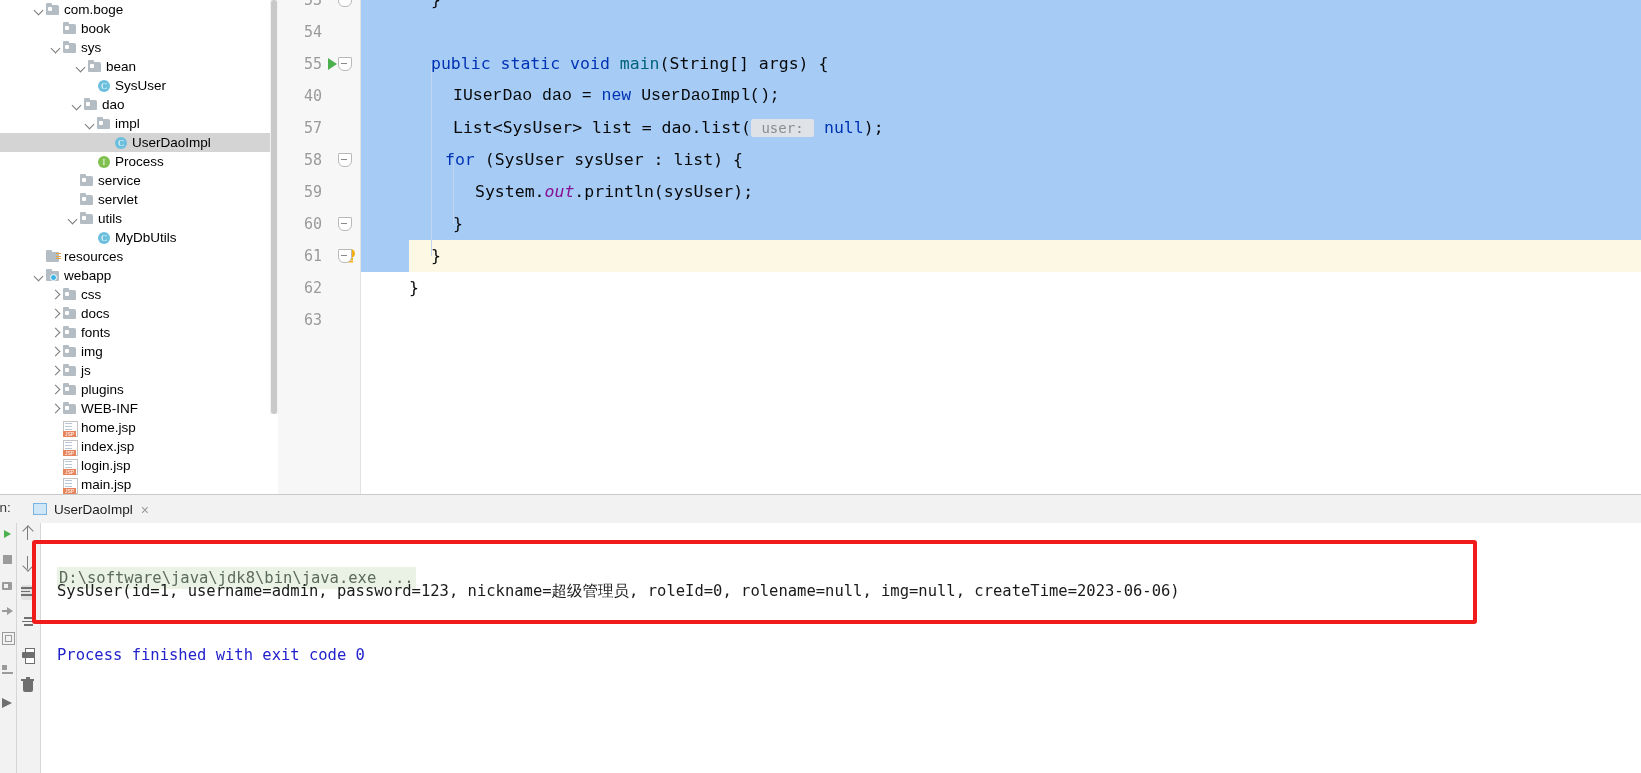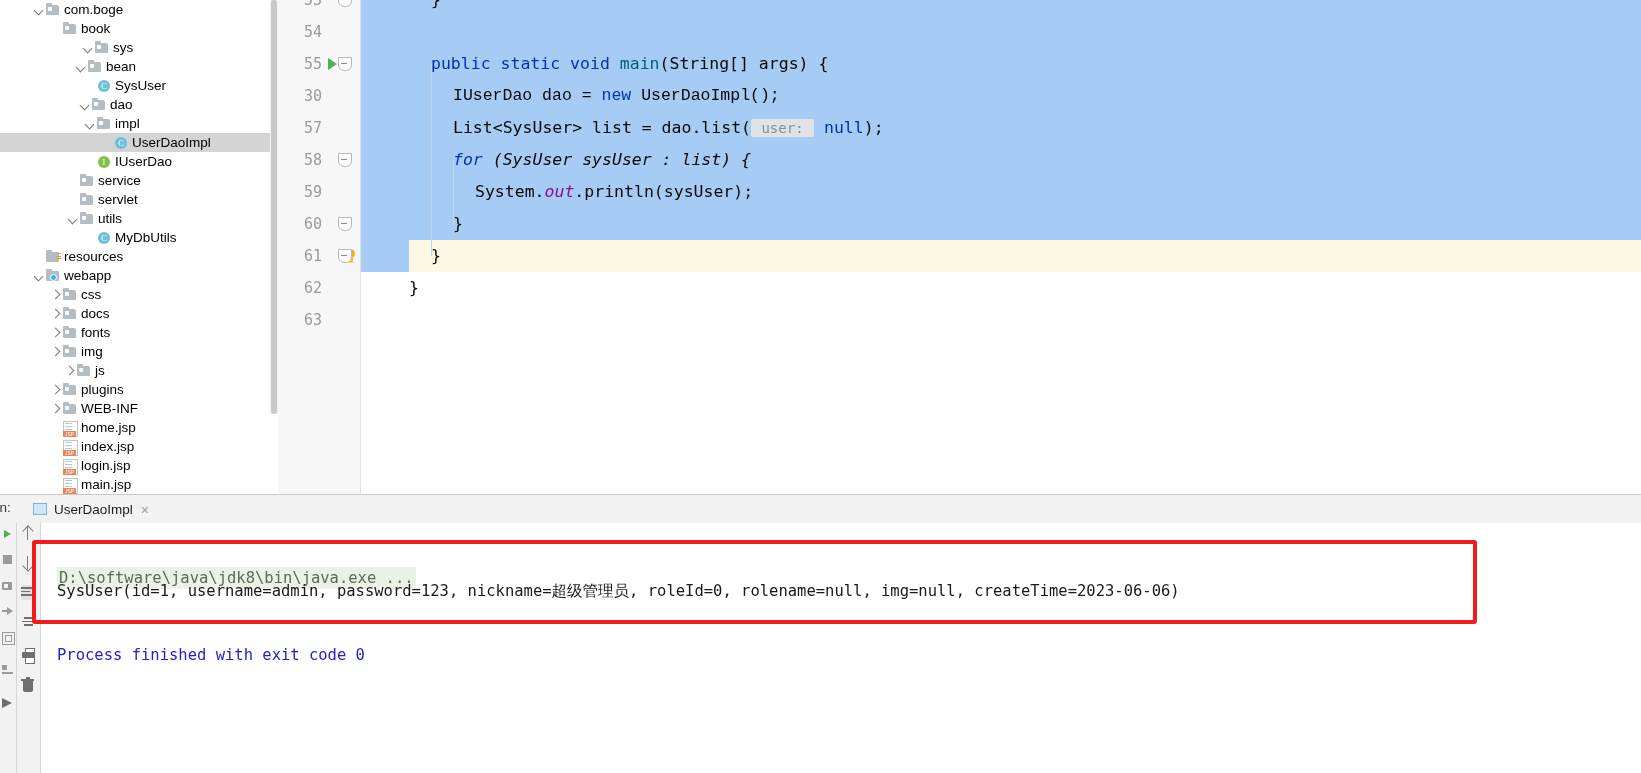--- a/index.html
+++ b/index.html
@@ -202,42 +202,42 @@
 <body>
 
 <div class="app">
 
   <div class="top">
 
     <div class="tree">
       <div id="tree-rows">
           <div class="trow" style="margin-left: 0px;"><span style="display:inline-block;width:34px;height:19px;vertical-align:top;"></span><span class="arrow down"></span><span class="ic ic-folder"><span class="dot"></span></span><span class="tlabel">com.boge</span></div>
           <div class="trow" style="margin-left: 0px;"><span style="display:inline-block;width:51px;height:19px;vertical-align:top;"></span><span class="arrow none"></span><span class="ic ic-folder"><span class="dot"></span></span><span class="tlabel">book</span></div>
-          <div class="trow" style="margin-left: 12px; padding-left: 20px;"><span style="display:inline-block;width:51px;height:19px;vertical-align:top;"></span><span class="arrow down"></span><span class="ic ic-folder"><span class="dot"></span></span><span class="tlabel">sys</span></div>
+          <div class="trow" style="margin-left: 0px;"><span style="display:inline-block;width:51px;height:19px;vertical-align:top;"></span><span class="arrow down"></span><span class="ic ic-folder"><span class="dot"></span></span><span class="tlabel">sys</span></div>
           <div class="trow" style="margin-left: 8px;"><span style="display:inline-block;width:68px;height:19px;vertical-align:top;"></span><span class="arrow down"></span><span class="ic ic-folder"><span class="dot"></span></span><span class="tlabel">bean</span></div>
           <div class="trow" style="margin-left: 0px;"><span style="display:inline-block;width:85px;height:19px;vertical-align:top;"></span><span class="arrow none"></span><span class="ic"><span class="circ c">C</span></span><span class="tlabel">SysUser</span></div>
-          <div class="trow" style="margin-left: 12px;"><span style="display:inline-block;width:68px;height:19px;vertical-align:top;"></span><span class="arrow down"></span><span class="ic ic-folder"><span class="dot"></span></span><span class="tlabel">dao</span></div>
+          <div class="trow" style="margin-left: 4px;"><span style="display:inline-block;width:68px;height:19px;vertical-align:top;"></span><span class="arrow down"></span><span class="ic ic-folder"><span class="dot"></span></span><span class="tlabel">dao</span></div>
           <div class="trow" style="margin-left: 0px;"><span style="display:inline-block;width:85px;height:19px;vertical-align:top;"></span><span class="arrow down"></span><span class="ic ic-folder"><span class="dot"></span></span><span class="tlabel">impl</span></div>
           <div class="trow sel" style="margin-left: 0px;"><span style="display:inline-block;width:102px;height:19px;vertical-align:top;"></span><span class="arrow none"></span><span class="ic"><span class="circ c">C</span></span><span class="tlabel">UserDaoImpl</span></div>
-          <div class="trow" style="margin-left: 0px;"><span style="display:inline-block;width:85px;height:19px;vertical-align:top;"></span><span class="arrow none"></span><span class="ic"><span class="circ i">I</span></span><span class="tlabel">IUserDao</span></div>
+          <div class="trow" style="margin-left: 0px;"><span style="display:inline-block;width:85px;height:19px;vertical-align:top;"></span><span class="arrow none"></span><span class="ic"><span class="circ i">I</span></span><span class="tlabel">Process</span></div>
           <div class="trow" style="margin-left: 0px;"><span style="display:inline-block;width:68px;height:19px;vertical-align:top;"></span><span class="arrow none"></span><span class="ic ic-folder"><span class="dot"></span></span><span class="tlabel">service</span></div>
           <div class="trow" style="margin-left: 0px;"><span style="display:inline-block;width:68px;height:19px;vertical-align:top;"></span><span class="arrow none"></span><span class="ic ic-folder"><span class="dot"></span></span><span class="tlabel">servlet</span></div>
           <div class="trow" style="margin-left: 0px;"><span style="display:inline-block;width:68px;height:19px;vertical-align:top;"></span><span class="arrow down"></span><span class="ic ic-folder"><span class="dot"></span></span><span class="tlabel">utils</span></div>
           <div class="trow" style="margin-left: 0px;"><span style="display:inline-block;width:85px;height:19px;vertical-align:top;"></span><span class="arrow none"></span><span class="ic"><span class="circ c">C</span></span><span class="tlabel">MyDbUtils</span></div>
           <div class="trow" style="margin-left: 0px;"><span style="display:inline-block;width:34px;height:19px;vertical-align:top;"></span><span class="arrow none"></span><span class="ic ic-res"><span class="lines">
                 <i></i>
                 <i></i>
                 <i></i>
               </span></span><span class="tlabel">resources</span></div>
           <div class="trow" style="margin-left: 0px;"><span style="display:inline-block;width:34px;height:19px;vertical-align:top;"></span><span class="arrow down"></span><span class="ic ic-web"><span class="dot"></span></span><span class="tlabel">webapp</span></div>
           <div class="trow" style="margin-left: 0px;"><span style="display:inline-block;width:51px;height:19px;vertical-align:top;"></span><span class="arrow right"></span><span class="ic ic-folder"><span class="dot"></span></span><span class="tlabel">css</span></div>
           <div class="trow" style="margin-left: 0px;"><span style="display:inline-block;width:51px;height:19px;vertical-align:top;"></span><span class="arrow right"></span><span class="ic ic-folder"><span class="dot"></span></span><span class="tlabel">docs</span></div>
           <div class="trow" style="margin-left: 0px;"><span style="display:inline-block;width:51px;height:19px;vertical-align:top;"></span><span class="arrow right"></span><span class="ic ic-folder"><span class="dot"></span></span><span class="tlabel">fonts</span></div>
           <div class="trow" style="margin-left: 0px;"><span style="display:inline-block;width:51px;height:19px;vertical-align:top;"></span><span class="arrow right"></span><span class="ic ic-folder"><span class="dot"></span></span><span class="tlabel">img</span></div>
-          <div class="trow" style="margin-left: 14px;"><span style="display:inline-block;width:51px;height:19px;vertical-align:top;"></span><span class="arrow right"></span><span class="ic ic-folder"><span class="dot"></span></span><span class="tlabel">js</span></div>
+          <div class="trow" style="margin-left: 0px;"><span style="display:inline-block;width:51px;height:19px;vertical-align:top;"></span><span class="arrow right"></span><span class="ic ic-folder"><span class="dot"></span></span><span class="tlabel">js</span></div>
           <div class="trow" style="margin-left: 0px;"><span style="display:inline-block;width:51px;height:19px;vertical-align:top;"></span><span class="arrow right"></span><span class="ic ic-folder"><span class="dot"></span></span><span class="tlabel">plugins</span></div>
           <div class="trow" style="margin-left: 0px;"><span style="display:inline-block;width:51px;height:19px;vertical-align:top;"></span><span class="arrow right"></span><span class="ic ic-folder"><span class="dot"></span></span><span class="tlabel">WEB-INF</span></div>
           <div class="trow" style="margin-left: 0px;"><span style="display:inline-block;width:51px;height:19px;vertical-align:top;"></span><span class="arrow none"></span><span class="ic"><span class="jsp"></span></span><span class="tlabel">home.jsp</span></div>
           <div class="trow" style="margin-left: 0px;"><span style="display:inline-block;width:51px;height:19px;vertical-align:top;"></span><span class="arrow none"></span><span class="ic"><span class="jsp"></span></span><span class="tlabel">index.jsp</span></div>
           <div class="trow" style="margin-left: 0px;"><span style="display:inline-block;width:51px;height:19px;vertical-align:top;"></span><span class="arrow none"></span><span class="ic"><span class="jsp"></span></span><span class="tlabel">login.jsp</span></div>
           <div class="trow" style="margin-left: 0px;"><span style="display:inline-block;width:51px;height:19px;vertical-align:top;"></span><span class="arrow none"></span><span class="ic"><span class="jsp"></span></span><span class="tlabel">main.jsp</span></div>
         </div>
       <div class="tree-scroll">
         <div class="tree-thumb"></div>
       </div>
@@ -248,21 +248,21 @@
           <div class="ln" style="top: -16px;">53</div>
           <div class="gmark" style="top: -16px;"></div>
           <div class="fold open" style="position: absolute; left: 60px; top: -7px;"></div>
           <div class="ln" style="top: 16px;">54</div>
           <div class="gmark" style="top: 16px;"></div>
           <div class="ln" style="top: 48px;">55</div>
           <div class="gmark" style="top: 48px;">
             <span class="runtri"></span>
           </div>
           <div class="fold open" style="position: absolute; left: 60px; top: 57px;"></div>
-          <div class="ln" style="top: 80px;">30</div>
+          <div class="ln" style="top: 80px;">40</div>
           <div class="gmark" style="top: 80px;"></div>
           <div class="ln" style="top: 112px;">57</div>
           <div class="gmark" style="top: 112px;"></div>
           <div class="ln" style="top: 144px;">58</div>
           <div class="gmark" style="top: 144px;"></div>
           <div class="fold open" style="position: absolute; left: 60px; top: 153px;"></div>
           <div class="ln" style="top: 176px;">59</div>
           <div class="gmark" style="top: 176px;"></div>
           <div class="ln" style="top: 208px;">60</div>
           <div class="gmark" style="top: 208px;"></div>
@@ -283,21 +283,21 @@
           <div class="codeline" style="top: -16px; left: 70px;"><span class="plain">}</span></div>
           <div class="selband" style="left: 0px; top: 16px; height: 32px; width: 1280px;"></div>
           <div class="codeline" style="top: 16px; left: 48px;"></div>
           <div class="selband" style="left: 0px; top: 48px; height: 32px; width: 1280px;"></div>
           <div class="codeline" style="top: 48px; left: 70px;"><span class="kw">public</span><span class="plain"> </span><span class="kw">static</span><span class="plain"> </span><span class="kw">void</span><span class="plain"> </span><span class="mth">main</span><span class="plain">(String[] args) {</span></div>
           <div class="selband" style="left: 0px; top: 80px; height: 32px; width: 1280px;"></div>
           <div class="codeline" style="top: 80px; left: 92px; font-family: Liberation Mono, monospace;"><span class="plain">IUserDao dao = </span><span class="kw">new</span><span class="plain"> UserDaoImpl();</span></div>
           <div class="selband" style="left: 0px; top: 112px; height: 32px; width: 1280px;"></div>
           <div class="codeline" style="top: 112px; left: 92px;"><span class="plain">List&lt;SysUser&gt; list = dao.list(</span><span class="hintbg"> user: </span><span class="plain"> </span><span class="kw">null</span><span class="plain">);</span></div>
           <div class="selband" style="left: 0px; top: 144px; height: 32px; width: 1280px;"></div>
-          <div class="codeline" style="top: 144px; left: 92px; font-style: italic;"><span class="kw">for</span><span class="plain"> (SysUser sysUser : list) {</span></div>
+          <div class="codeline" style="top: 144px; left: 84px;"><span class="kw">for</span><span class="plain"> (SysUser sysUser : list) {</span></div>
           <div class="selband" style="left: 0px; top: 176px; height: 32px; width: 1280px;"></div>
           <div class="codeline" style="top: 176px; left: 114px;"><span class="plain">System.</span><span class="fld">out</span><span class="plain">.println(sysUser);</span></div>
           <div class="selband" style="left: 0px; top: 208px; height: 32px; width: 1280px;"></div>
           <div class="codeline" style="top: 208px; left: 92px;"><span class="plain">}</span></div>
           <div class="caretline" style="left: 0px; top: 240px; height: 32px; width: 1280px;"></div>
           <div class="selband" style="left: 0px; top: 240px; height: 32px; width: 48px;"></div>
           <div class="codeline" style="top: 240px; left: 70px;"><span class="plain">}</span></div>
           <div class="codeline" style="top: 272px; left: 48px;"><span class="plain">}</span></div>
           <div class="codeline" style="top: 304px; left: 48px;"></div>
           <div class="indentguide" style="left: 70px; top: 64px; height: 192px;"></div>

